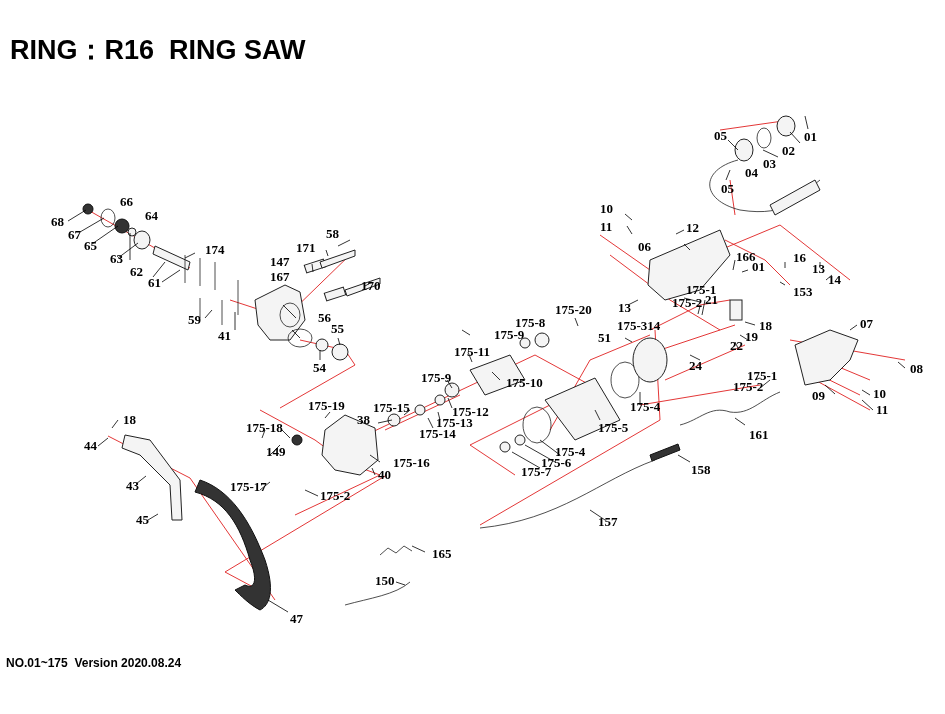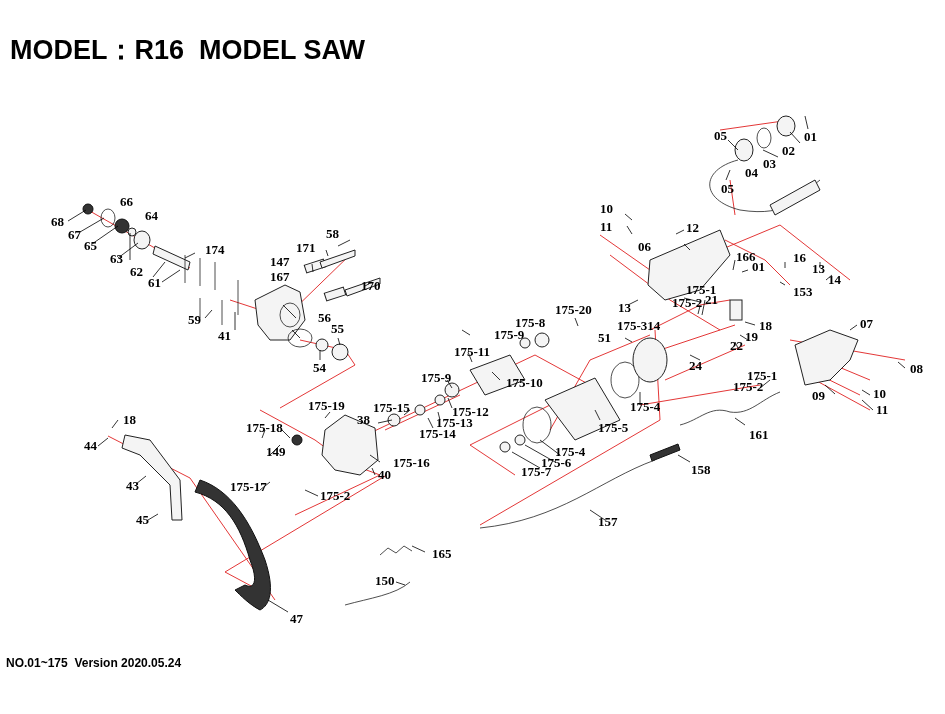--- a/index.html
+++ b/index.html
@@ -10,21 +10,21 @@
   .lbl { font-family:"Liberation Serif", serif; font-weight:bold; font-size:13px; fill:#000; }
   .leader { stroke:#000; stroke-width:0.8; fill:none; }
   .red { stroke:#e02020; stroke-width:0.9; fill:none; }
   .part { stroke:#222; stroke-width:1; fill:#f4f4f4; }
   .dark { stroke:#111; stroke-width:1; fill:#333; }
   .thin { stroke:#222; stroke-width:0.8; fill:none; }
 </style>
 </head>
 <body>
 
-<div class="title">MODEL：R16  MODEL SAW</div>
+<div class="title">RING：R16  RING SAW</div>
 
 <svg class="diagram" viewBox="0 0 945 714">
 
   <g>
     <path class="red" d="M88,210 L190,268"></path>
     <path class="red" d="M230,300 L285,318 M285,318 L355,250"></path>
     <path class="red" d="M300,340 L345,350 L355,365 L280,408"></path>
     <path class="red" d="M260,410 L315,440 L345,462 L380,475 L295,515"></path>
     <path class="red" d="M385,476 L225,572 L268,595"></path>
     <path class="red" d="M108,436 L190,478 L275,600"></path>
@@ -212,13 +212,13 @@
     <text class="lbl" x="123" y="424">18</text>
     <text class="lbl" x="84" y="450">44</text>
     <text class="lbl" x="126" y="490">43</text>
     <text class="lbl" x="136" y="524">45</text>
     <text class="lbl" x="290" y="623">47</text>
     <text class="lbl" x="432" y="558">165</text>
     <text class="lbl" x="375" y="585">150</text>
   </g>
 </svg>
 
-<div class="footer">NO.01~175  Version 2020.05.24</div>
+<div class="footer">NO.01~175  Version 2020.08.24</div>
 
 </body></html>

